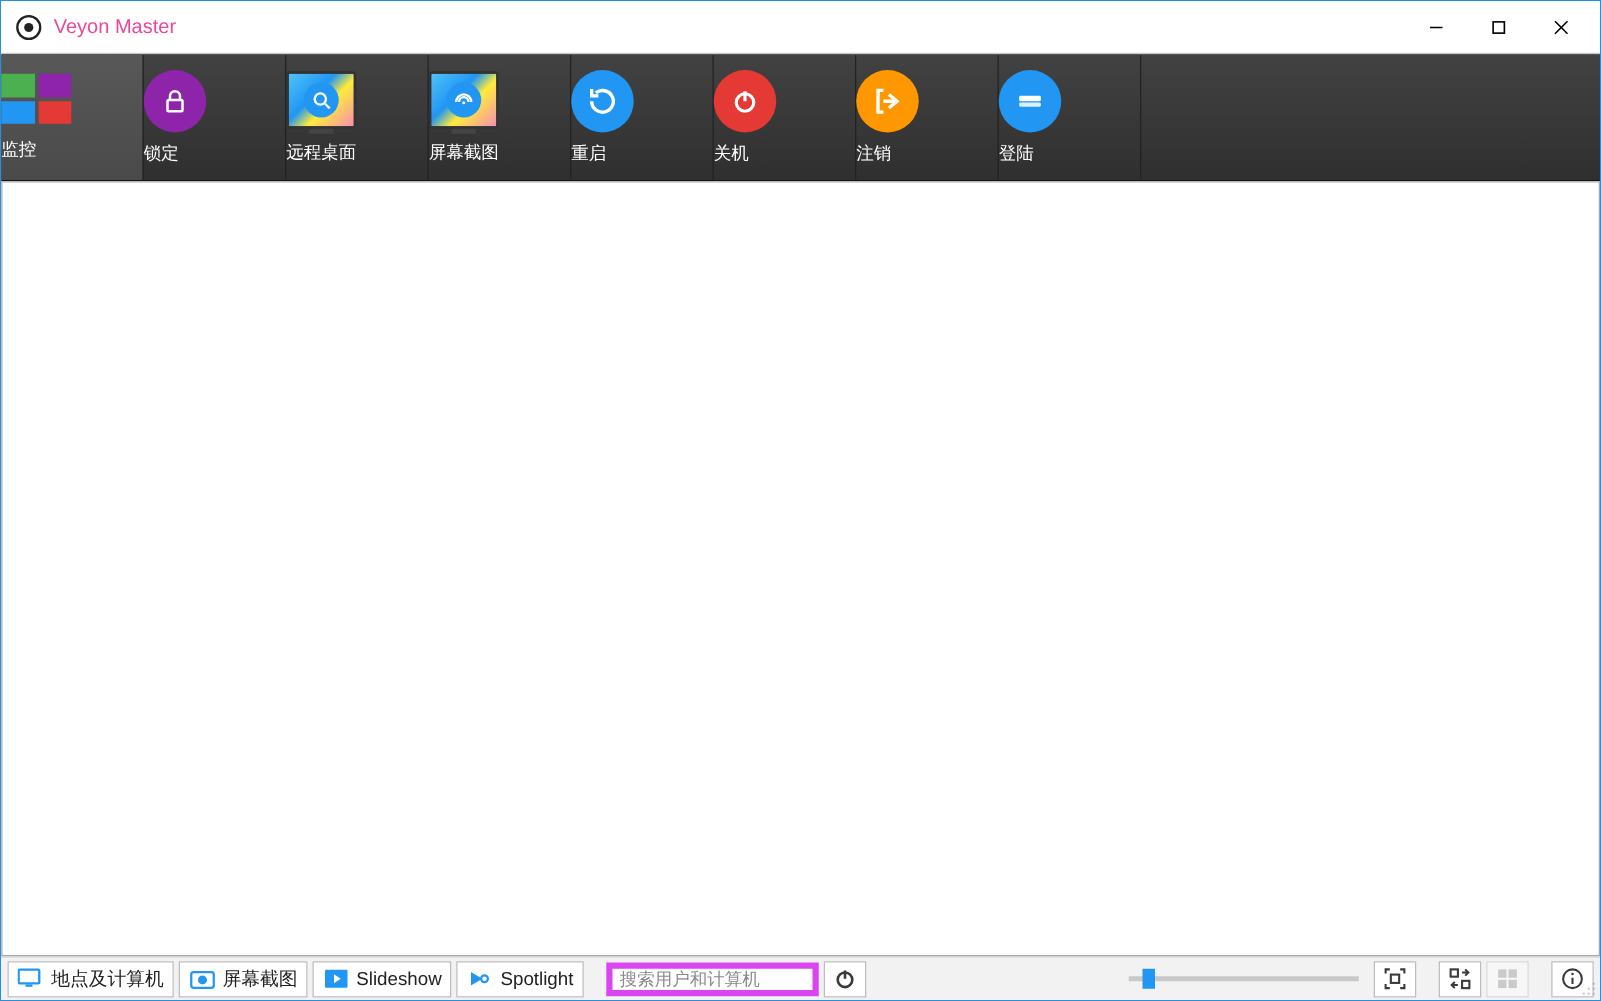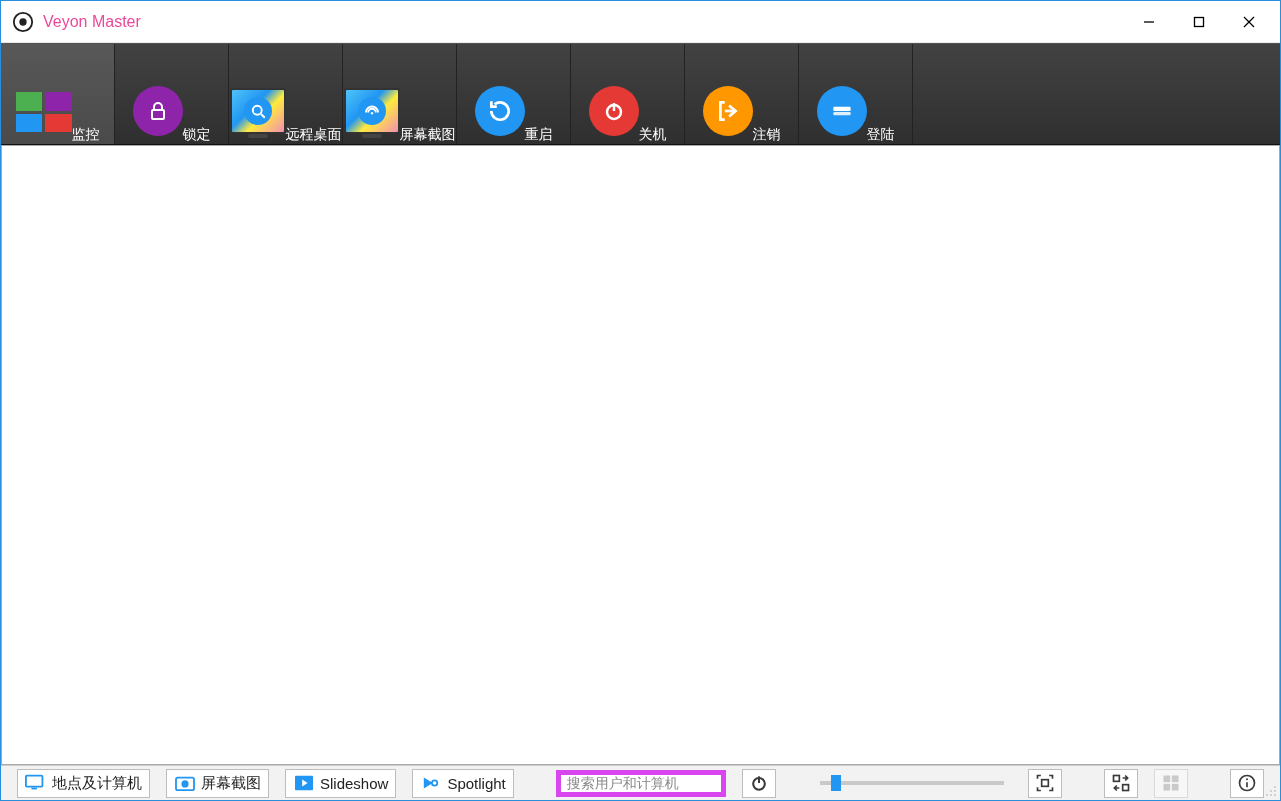--- a/index.html
+++ b/index.html
@@ -13,21 +13,21 @@
 
 .toolbar {
   height: 102px;
   background: linear-gradient(#424242, #2f2f2f);
   display: flex;
   border-top: 1px solid #555;
   border-bottom: 1px solid #111;
 }
 .toolbar .tbtn {
   width: 114px; height: 100%;
-  display: flex; flex-direction: row; align-items: flex-end; justify-content: center;
+  display: flex; flex-direction: column; align-items: flex-start; justify-content: center;
   border-right: 1px solid #222;
   position: relative;
   cursor: pointer;
 }
 .toolbar .tbtn:first-child { background: linear-gradient(#585858, #4a4a4a); }
 .toolbar .tbtn .iconwrap {
   width: 50px; height: 50px; border-radius: 50%;
   display: flex; align-items: center; justify-content: center;
   margin-bottom: 8px;
 }
@@ -61,21 +61,21 @@
   width:20px; height:4px; background:#444; border-radius:2px;
 }
 .mini-screen .circle {
   width:28px;height:28px;border-radius:50%;background:#2196f3;display:flex;align-items:center;justify-content:center;color:#fff;
 }
 
 .content { flex: 1; background: #fff; border: 1px solid #aaa; margin: 0; }
 
 .statusbar {
   height: 35px; background: #f2f2f2; border-top: 1px solid #ccc;
-  display: flex; align-items: center; padding: 2px 16px; gap: 16px;
+  display: flex; align-items: center; padding: 2px 5px; gap: 4px;
 }
 .statusbar .sbtn {
   height: 29px; background: #fff; border: 1px solid #bdbdbd;
   display: flex; align-items: center; gap: 5px; padding: 0 7px;
   font-size: 15px; color: #222; cursor: pointer;
 }
 .statusbar .sbtn .ic { width: 22px; height: 18px; display:flex; align-items:center; justify-content:center; }
 .statusbar .sep { width: 10px; }
 .statusbar input.search {
   height: 27px; width: 170px; border: 5px solid #d946ef; padding: 0 6px; font-size: 14px; color: #444; background: #fff;

